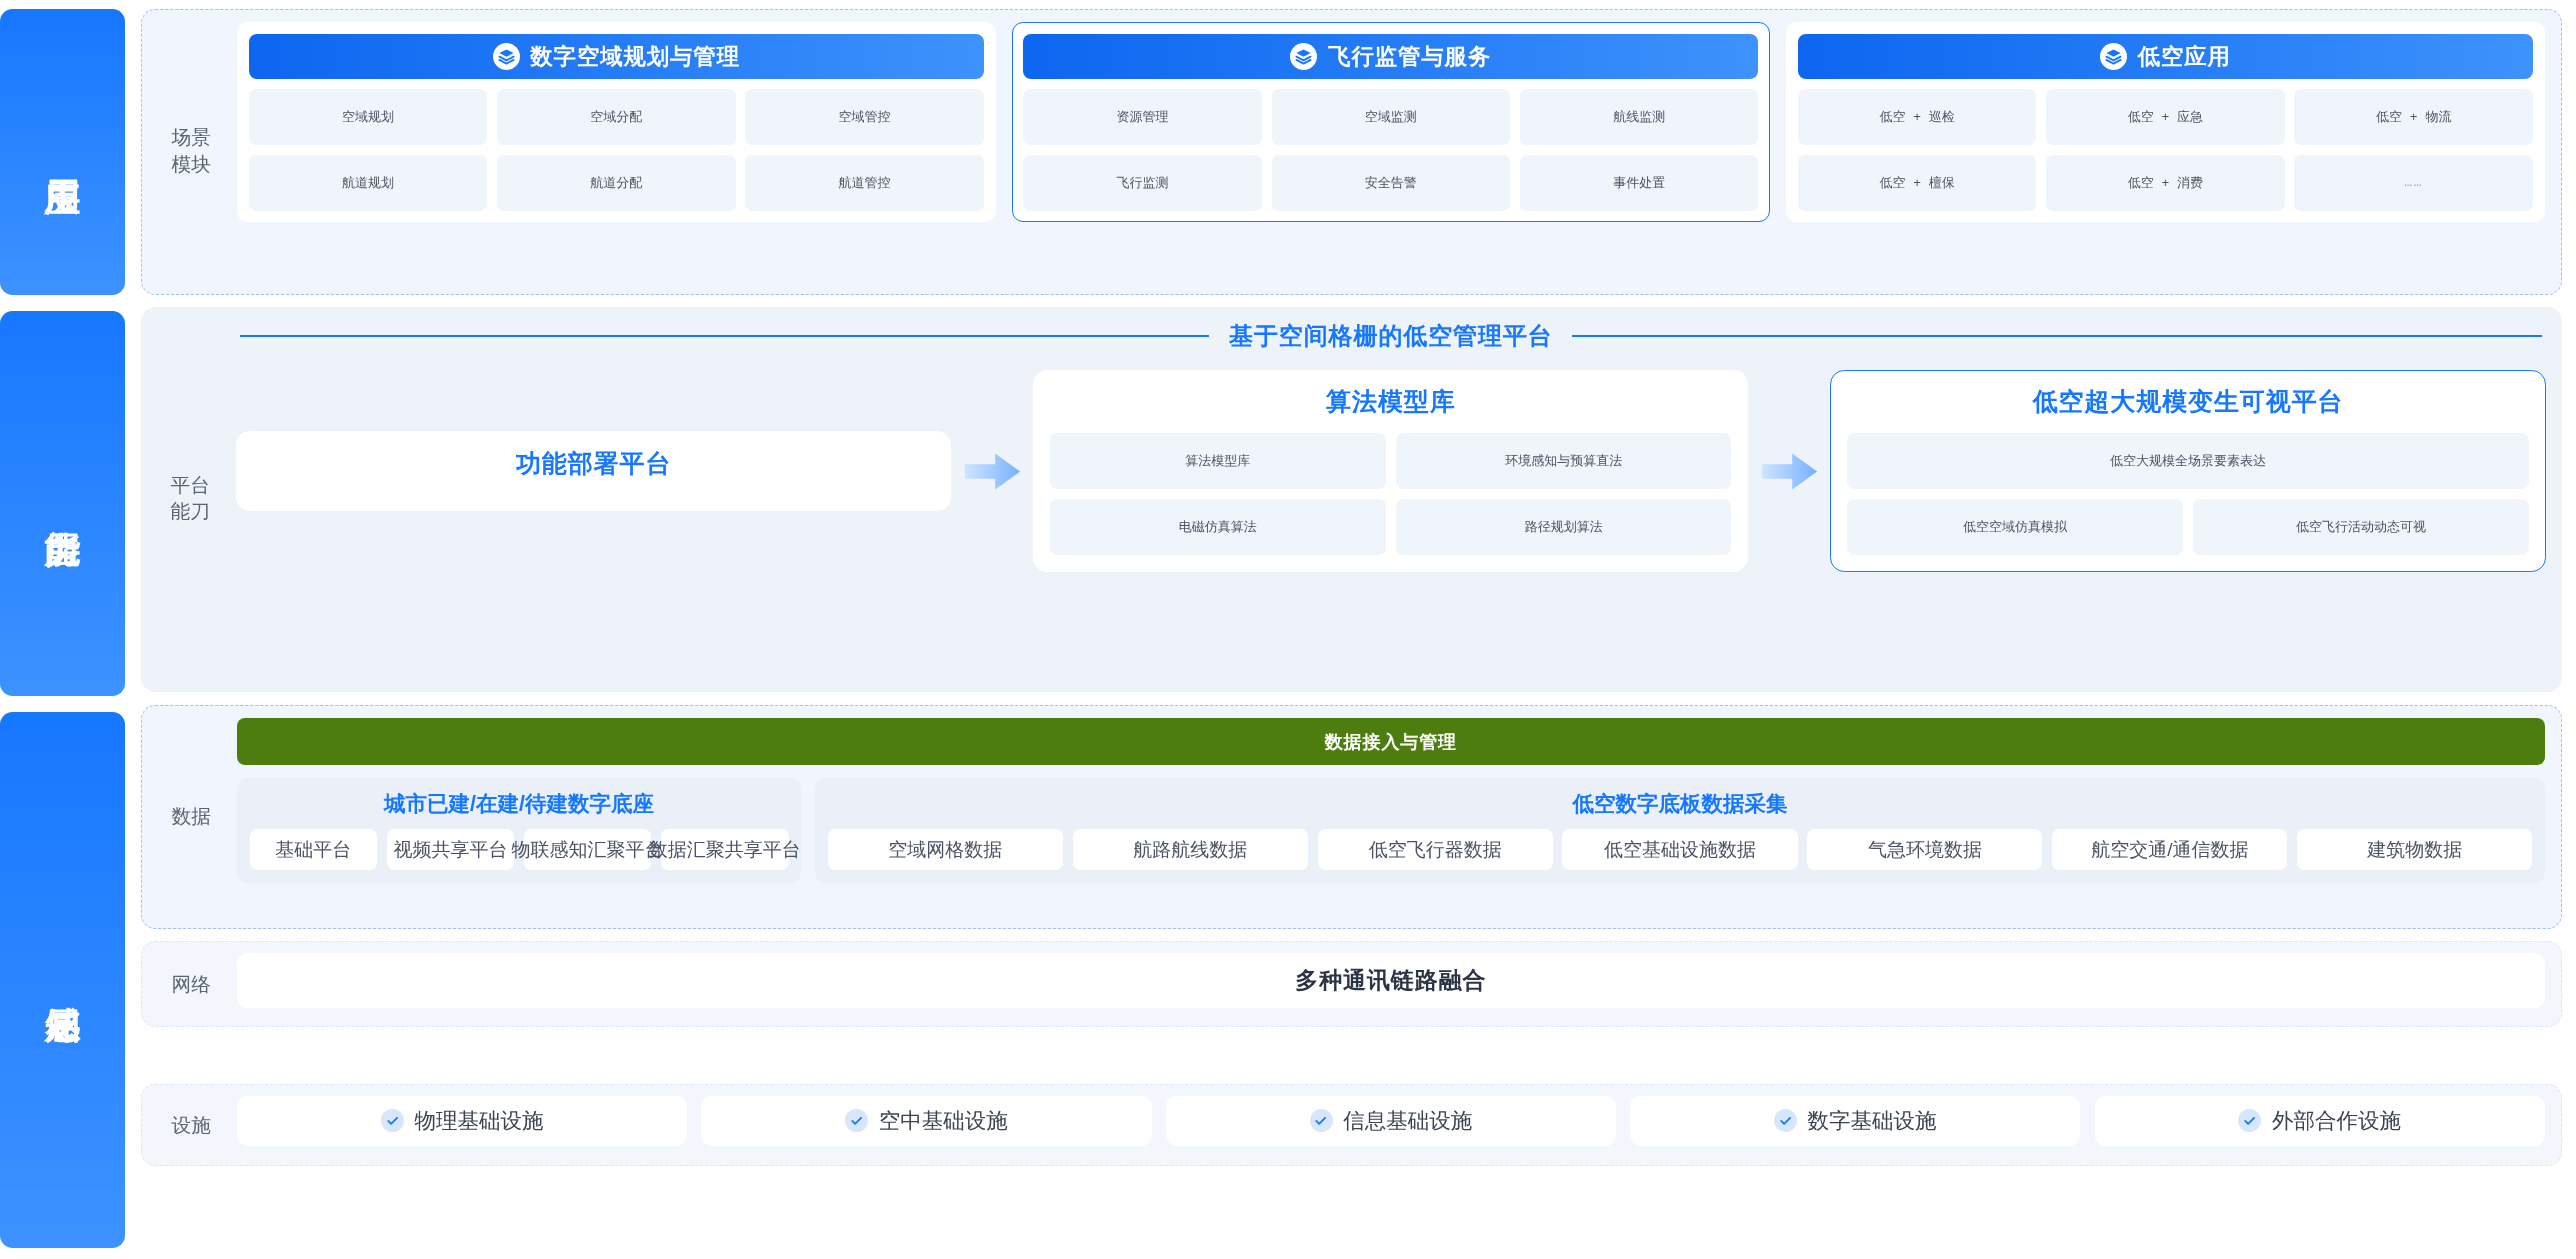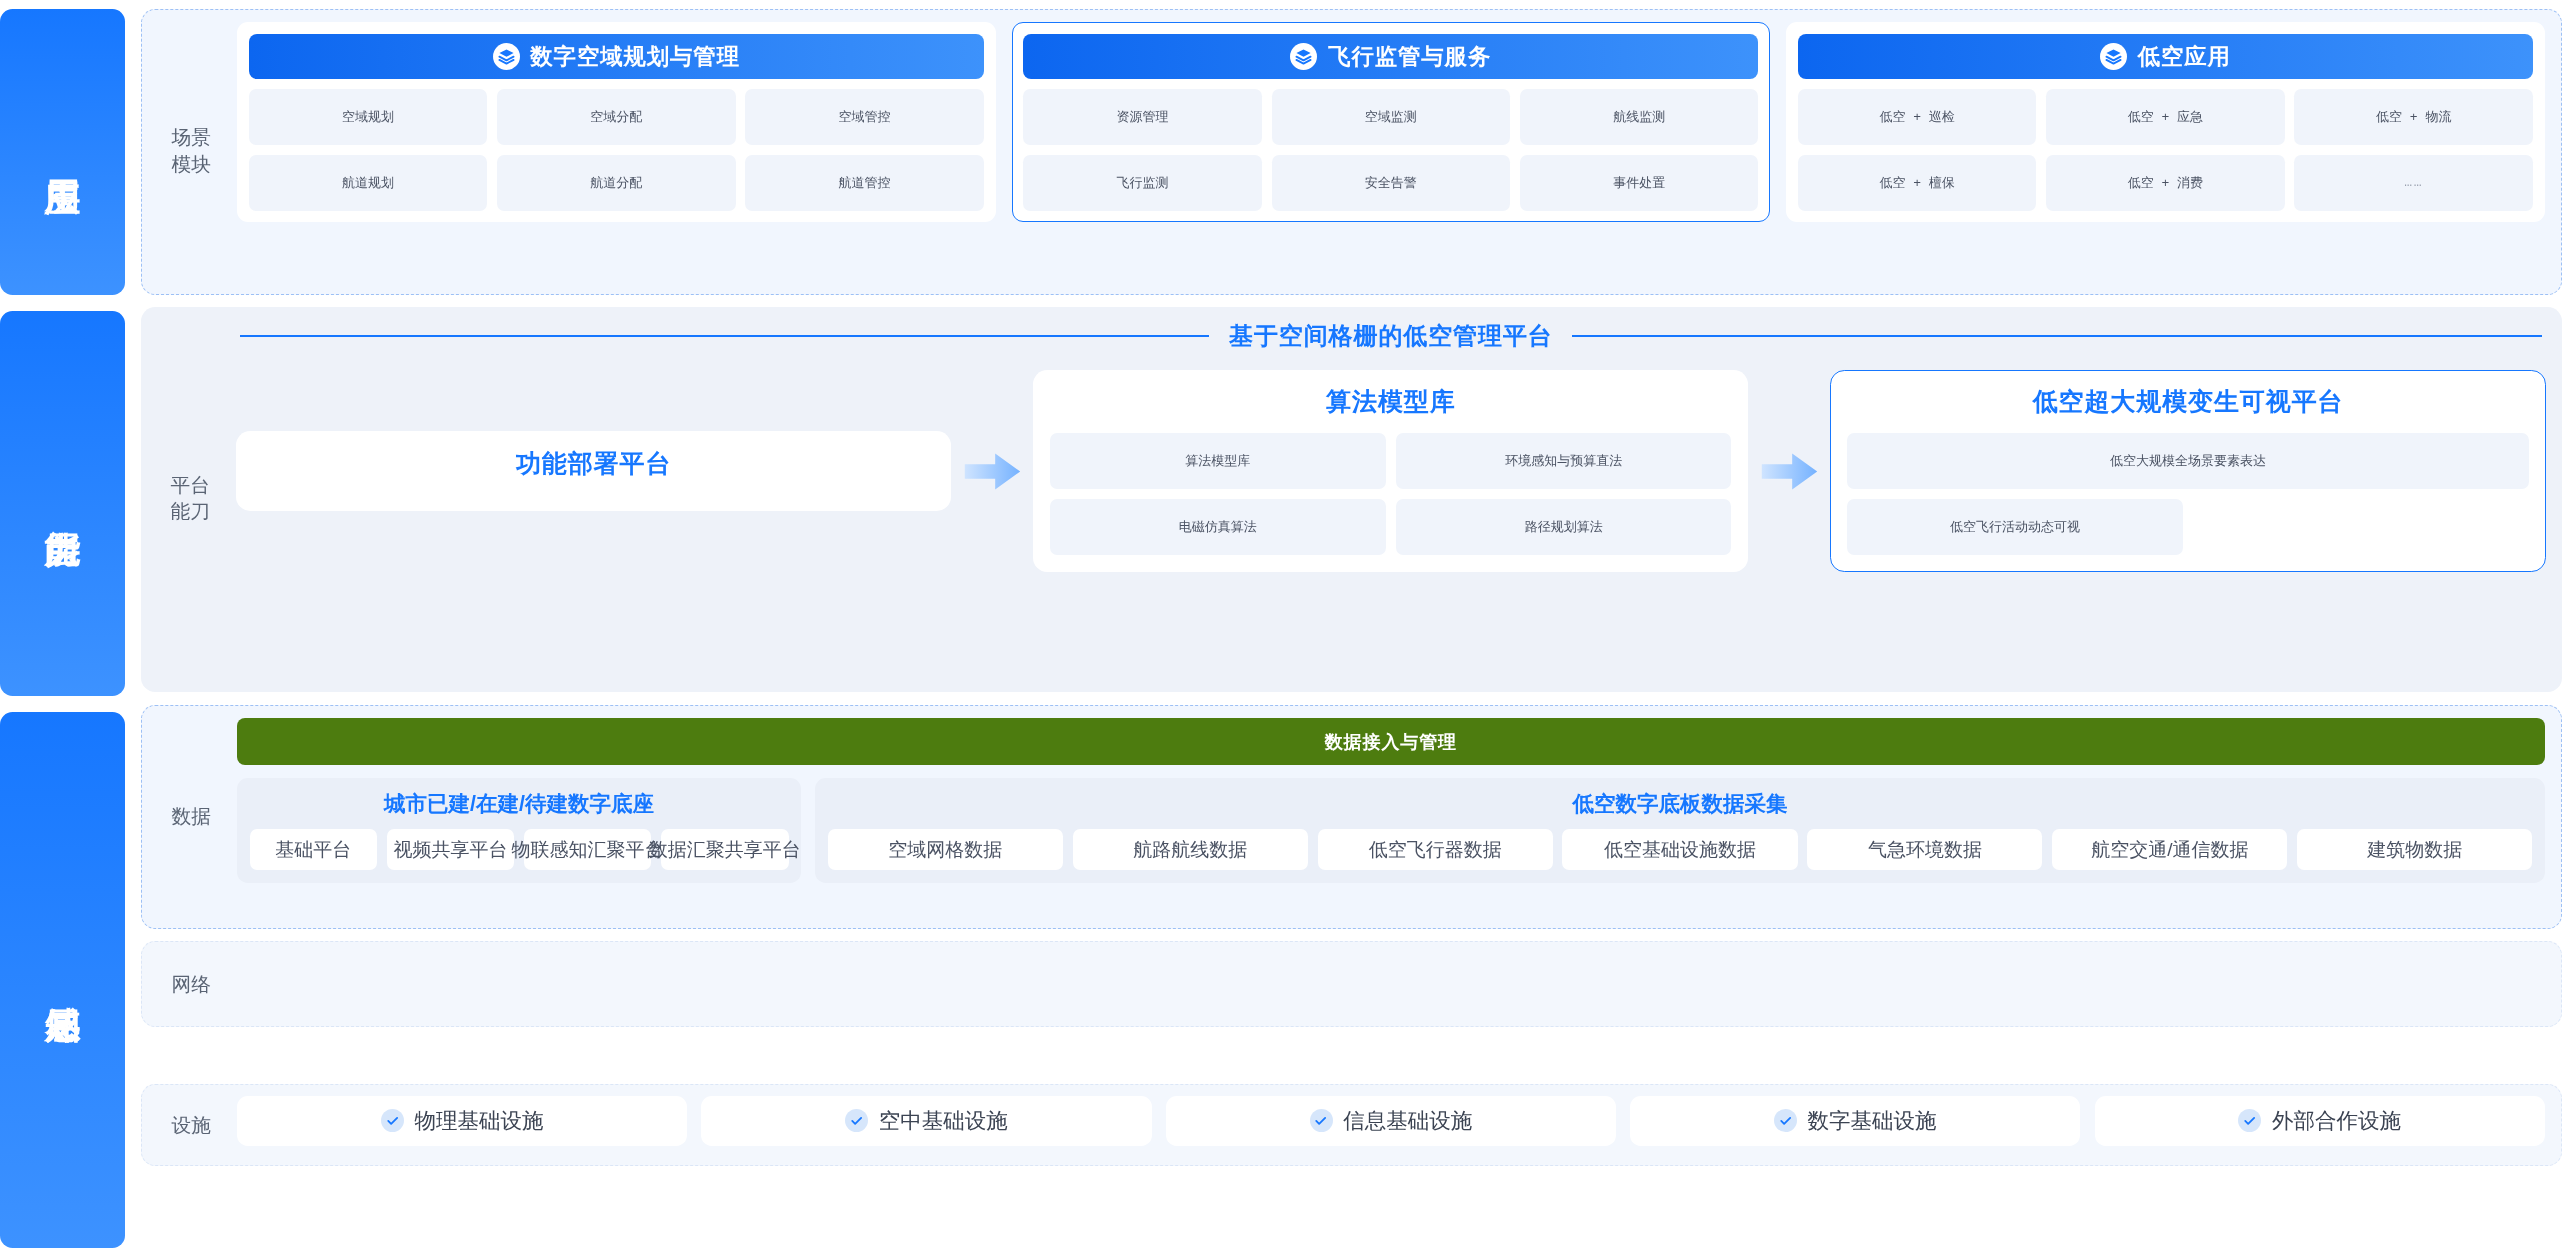--- a/index.html
+++ b/index.html
@@ -449,20 +449,21 @@
                 </linearGradient>
               </defs>
               <path d="M2 18 H36 V6 L64 26 L36 46 V34 H2 Z" fill="url(#ag2)"></path>
             </svg>
           </div>
 
           <div class="plat-card highlight">
             <div class="plat-title">低空超大规模变生可视平台</div>
             <div class="plat-grid">
               <div class="cell full">低空大规模全场景要素表达</div>
+              <div class="cell">低空空域仿真模拟</div>
               <div class="cell">低空飞行活动动态可视</div>
             </div>
           </div>
 
         </div>
       </div>
     </div>
 
     <div class="band band-dashed" style="flex:0 0 224px;">
       <div class="band-label">数据</div>
@@ -492,20 +493,23 @@
               <div class="chip">建筑物数据</div>
             </div>
           </div>
 
         </div>
       </div>
     </div>
 
     <div class="band band-plain" style="flex:0 0 86px;">
       <div class="band-label">网络</div>
+      <div class="band-body">
+        <div class="net-bar">多种通讯链路融合</div>
+      </div>
     </div>
 
     <div class="band band-plain" style="flex:0 0 82px;margin-top:44px;">
       <div class="band-label">设施</div>
       <div class="band-body">
         <div class="fac-row">
 
           <div class="fac-item">
             <span class="check-icon">
               <svg viewBox="0 0 24 24" fill="none">

